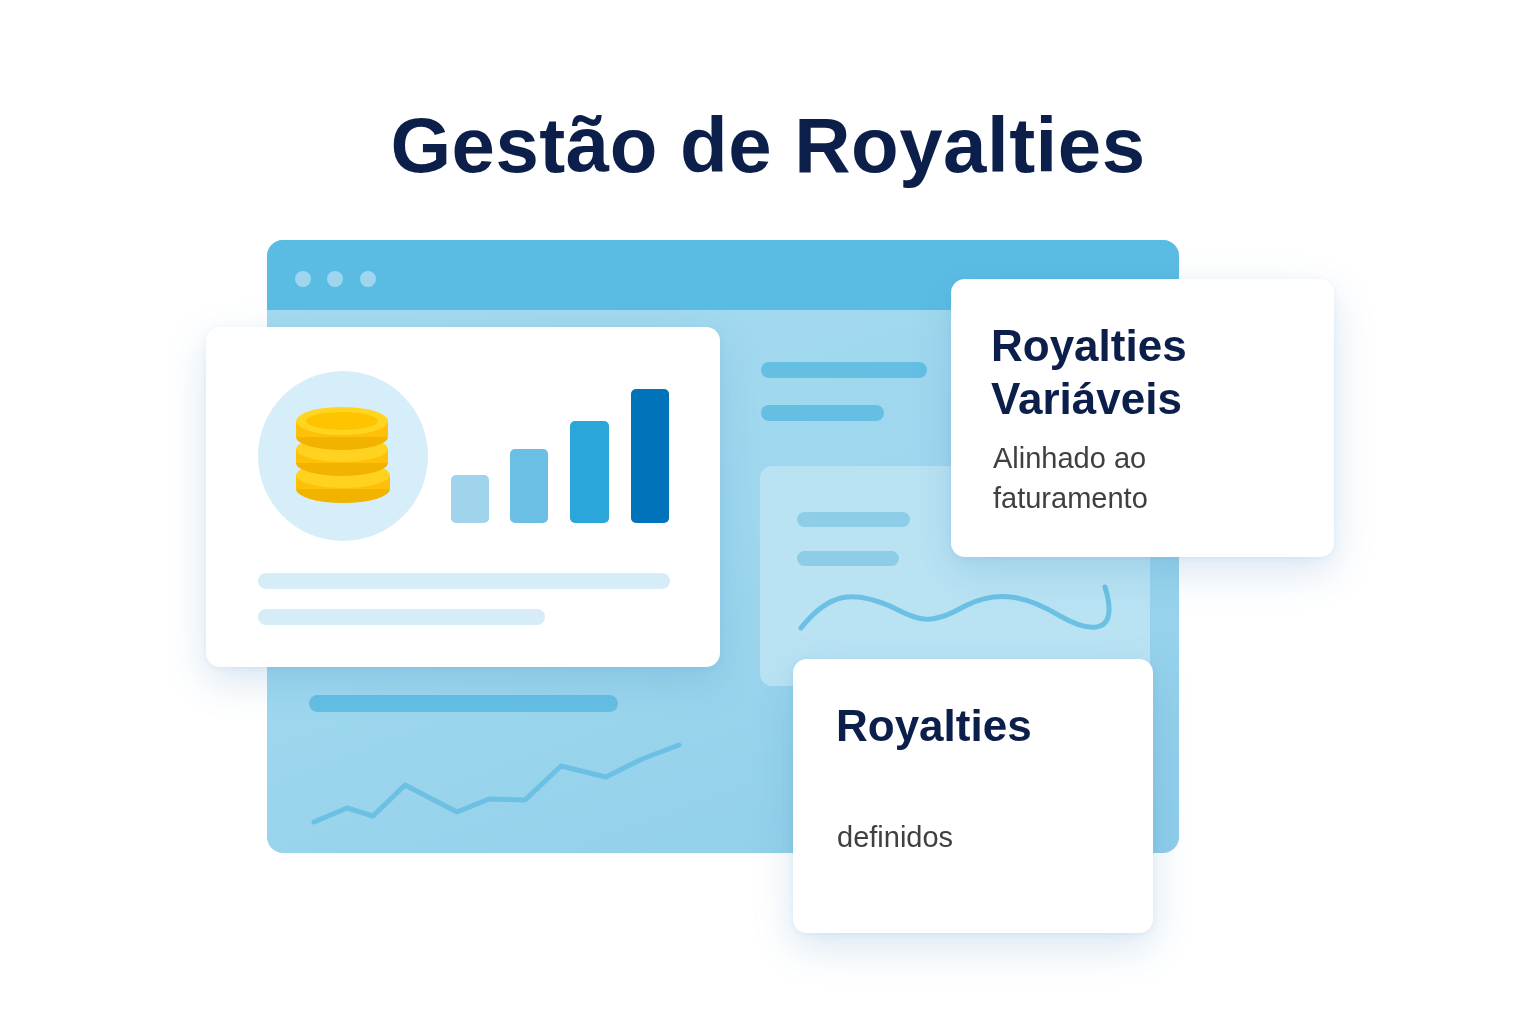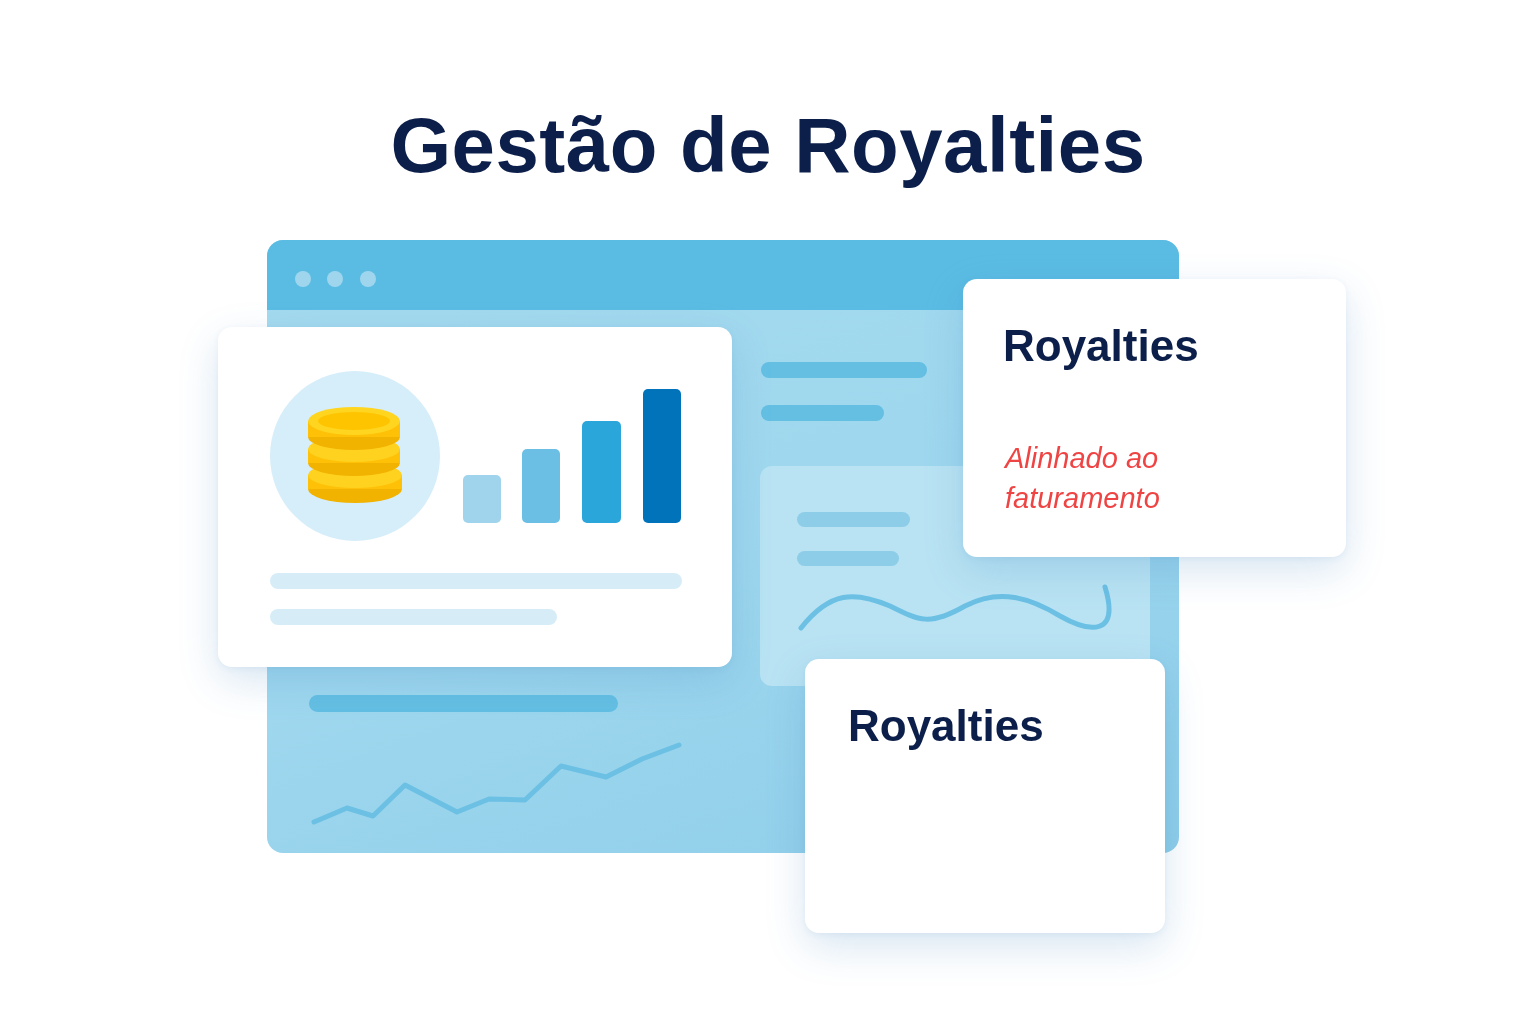--- a/index.html
+++ b/index.html
@@ -34,37 +34,36 @@
 
     .inner-panel {
       position: absolute; left: 493px; top: 226px; width: 390px; height: 220px;
       background: #b9e3f3; border-radius: 12px;
     }
 
     
     .card {
       position: absolute; background: #ffffff; border-radius: 14px;
       box-shadow: 0 14px 40px rgba(60, 130, 190, 0.20), 0 2px 6px rgba(60,130,190,0.08);
-      margin-left: 12px;
     }
     .card-chart { left: 206px; top: 327px; width: 514px; height: 340px; }
     .coin-circle {
       position: absolute; left: 52px; top: 44px; width: 170px; height: 170px;
       border-radius: 50%; background: #d6eef9;
     }
     .bar { position: absolute; border-radius: 5px; }
     .skel { position: absolute; height: 16px; border-radius: 8px; background: #d6edf8; }
 
     .card-var { left: 951px; top: 279px; width: 383px; height: 278px; }
     .card-fix { left: 793px; top: 659px; width: 360px; height: 274px; }
     .card-h {
       position: absolute; font-size: 44px; font-weight: 700; color: #0c1f4a; line-height: 53px;
     }
     .card-s {
-      position: absolute; font-size: 29px; color: #ef4444; line-height: 40px; font-style: italic;
+      position: absolute; font-size: 29px; color: #404040; line-height: 40px;
     }
   </style>
 </head>
 <body>
 
 <div class="title">Gestão de Royalties</div>
 
 <div class="window">
   <div class="window-bar">
     <div class="dot d1"></div>
@@ -113,26 +112,28 @@
   <div class="bar" style="left:364px;top:94px;width:39px;height:102px;background:#2ba6da;"></div>
   <div class="bar" style="left:425px;top:62px;width:38px;height:134px;background:#0073bb;"></div>
 
   <div class="skel" style="left:52px;top:246px;width:412px;"></div>
   <div class="skel" style="left:52px;top:282px;width:287px;"></div>
 </div>
 
 <div class="card card-var">
   <div class="card-h" style="left:40px;top:40px;">
     <div>Royalties</div>
+    <div>Variáveis</div>
   </div>
   <div class="card-s" style="left:42px;top:159px;">
     <div>Alinhado ao</div>
     <div>faturamento</div>
   </div>
 </div>
 
 <div class="card card-fix">
   <div class="card-h" style="left:43px;top:40px;">
     <div>Royalties</div>
   </div>
   <div class="card-s" style="left:44px;top:158px;">
+    <div>definidos</div>
   </div>
 </div>
 
 </body></html>

